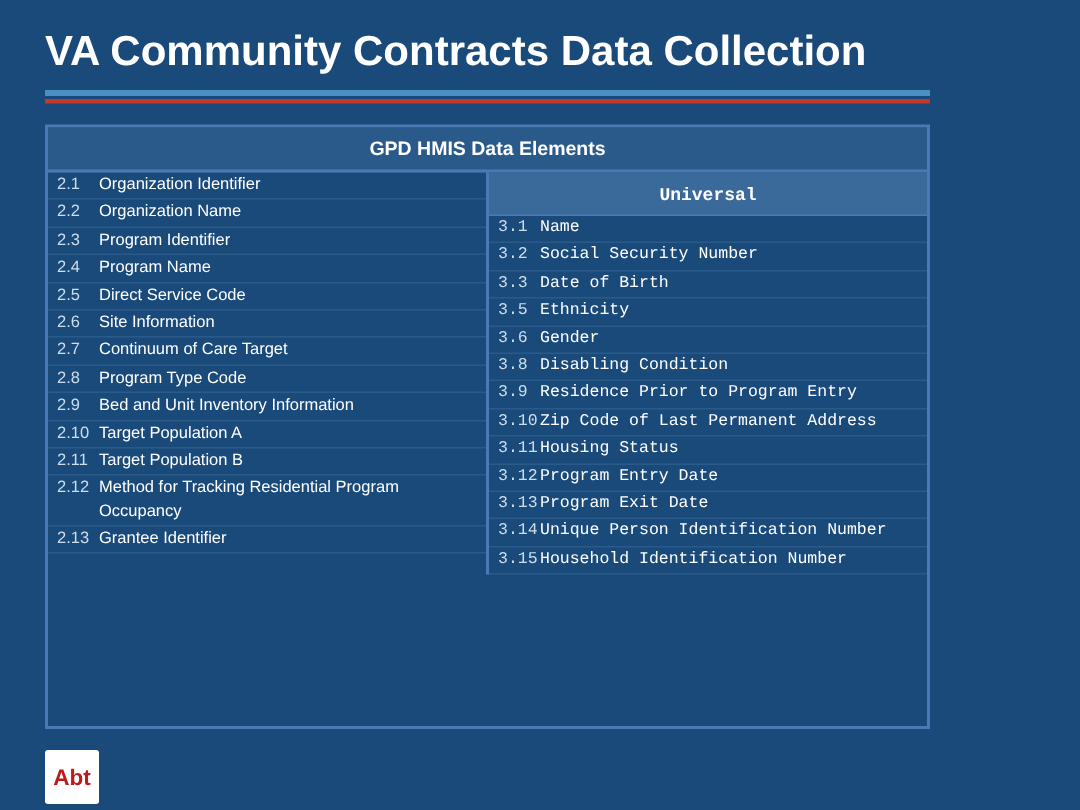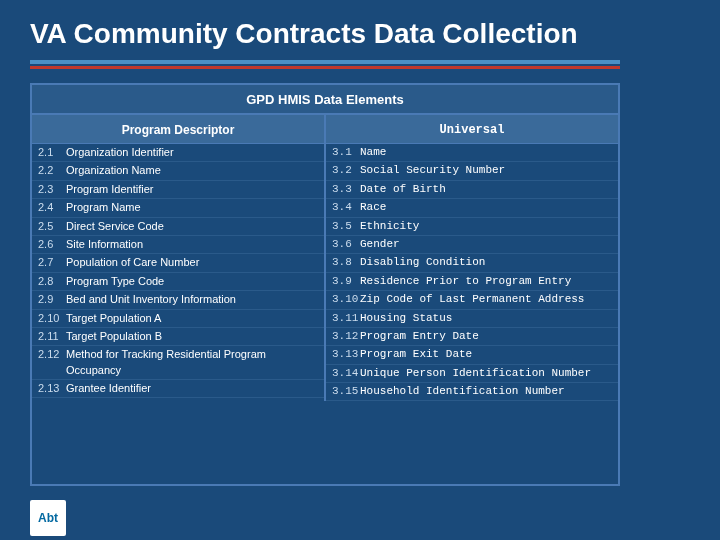--- a/index.html
+++ b/index.html
@@ -108,22 +108,22 @@
     .logo-box {
       width: 36px;
       height: 36px;
       background-color: #ffffff;
       display: flex;
       align-items: center;
       justify-content: center;
       border-radius: 2px;
     }
     .logo-text {
-      color: #0369a1;
-      font-size: 12px;
+      color: #b91c1c;
+      font-size: 15px;
       font-weight: bold;
     }
   </style>
 </head>
 <body>
 
 <div class="page-container">
   <div class="header">
     <div class="title">VA Community Contracts Data Collection</div>
   </div>
@@ -131,23 +131,20 @@
     <div class="divider-blue"></div>
     <div class="divider-red"></div>
   </div>
   <div class="main-content">
     <div class="table-wrapper">
       <div class="table-title-row">
         <span class="table-title-text">GPD HMIS Data Elements</span>
       </div>
       <div class="columns-container">
         <div class="col-left">
-          <div class="col-header">
-            <span class="col-header-text">Program Descriptor</span>
-          </div>
           <div id="left-items">
           <div class="data-row">
                 <span class="data-row-num">2.1</span>
                 <span class="data-row-text">Organization Identifier</span>
               </div>
               <div class="data-row">
                 <span class="data-row-num">2.2</span>
                 <span class="data-row-text">Organization Name</span>
               </div>
               <div class="data-row">
@@ -161,21 +158,21 @@
               <div class="data-row">
                 <span class="data-row-num">2.5</span>
                 <span class="data-row-text">Direct Service Code</span>
               </div>
               <div class="data-row">
                 <span class="data-row-num">2.6</span>
                 <span class="data-row-text">Site Information</span>
               </div>
               <div class="data-row">
                 <span class="data-row-num">2.7</span>
-                <span class="data-row-text">Population of Care Number</span>
+                <span class="data-row-text">Continuum of Care Target</span>
               </div>
               <div class="data-row">
                 <span class="data-row-num">2.8</span>
                 <span class="data-row-text">Program Type Code</span>
               </div>
               <div class="data-row">
                 <span class="data-row-num">2.9</span>
                 <span class="data-row-text">Bed and Unit Inventory Information</span>
               </div>
               <div class="data-row">
@@ -207,24 +204,20 @@
               </div>
               <div class="data-row">
                 <span class="data-row-num">3.2</span>
                 <span class="data-row-text">Social Security Number</span>
               </div>
               <div class="data-row">
                 <span class="data-row-num">3.3</span>
                 <span class="data-row-text">Date of Birth</span>
               </div>
               <div class="data-row">
-                <span class="data-row-num">3.4</span>
-                <span class="data-row-text">Race</span>
-              </div>
-              <div class="data-row">
                 <span class="data-row-num">3.5</span>
                 <span class="data-row-text">Ethnicity</span>
               </div>
               <div class="data-row">
                 <span class="data-row-num">3.6</span>
                 <span class="data-row-text">Gender</span>
               </div>
               <div class="data-row">
                 <span class="data-row-num">3.8</span>
                 <span class="data-row-text">Disabling Condition</span>

